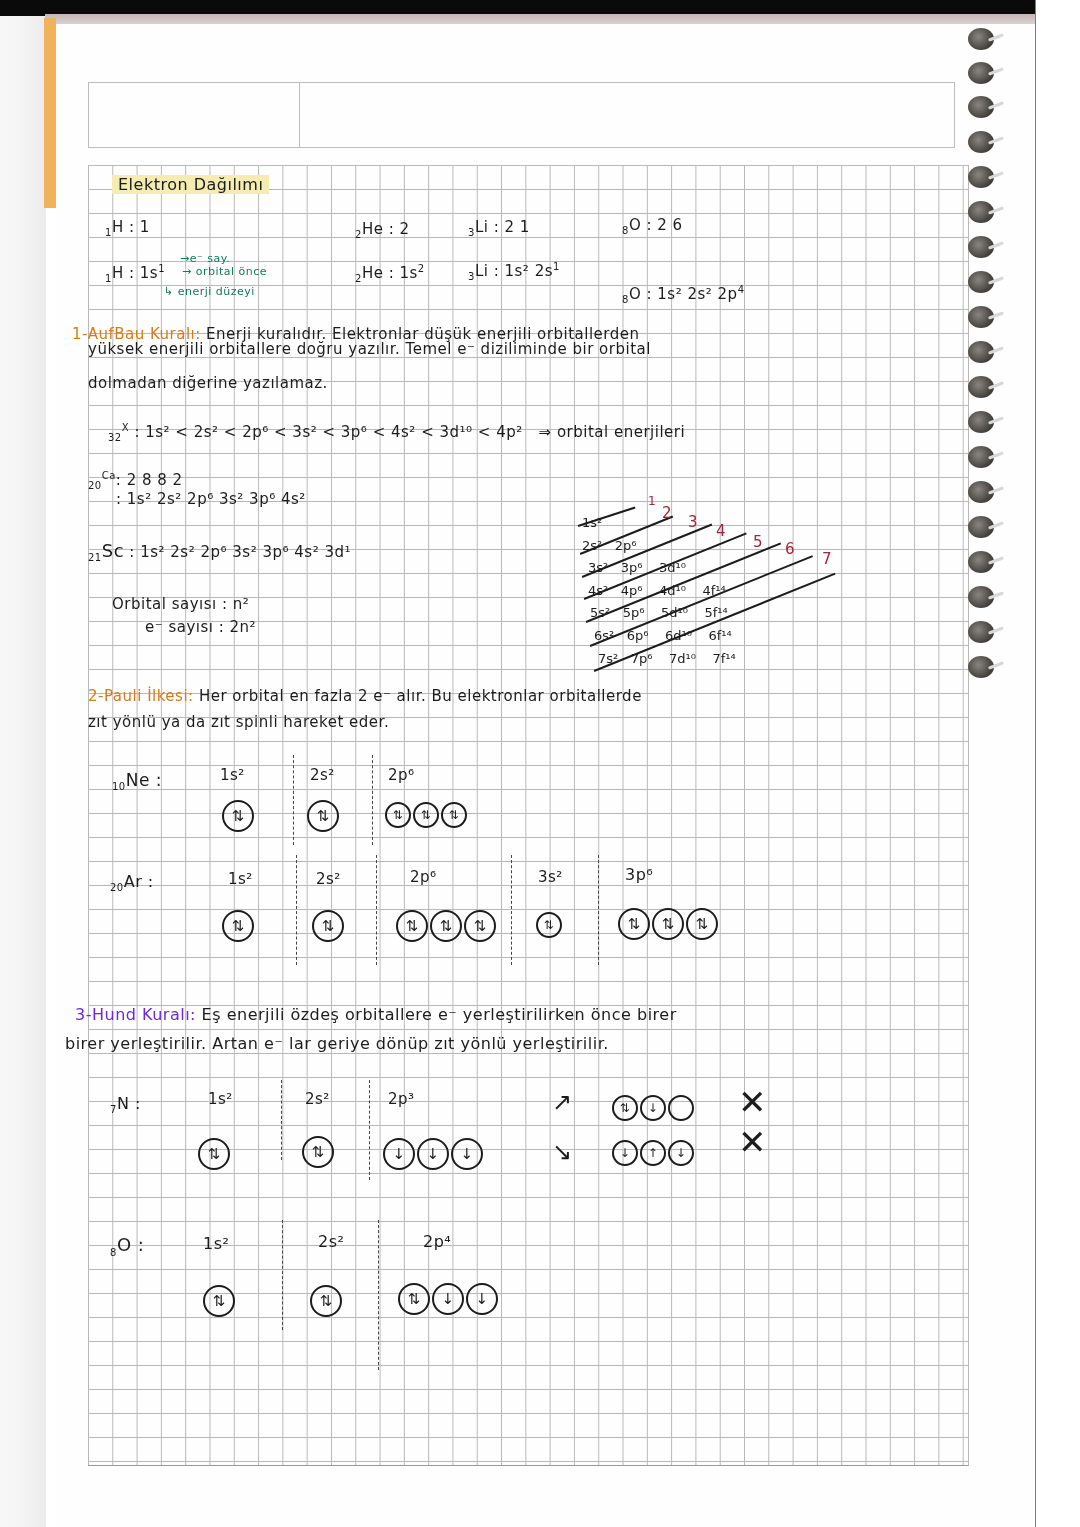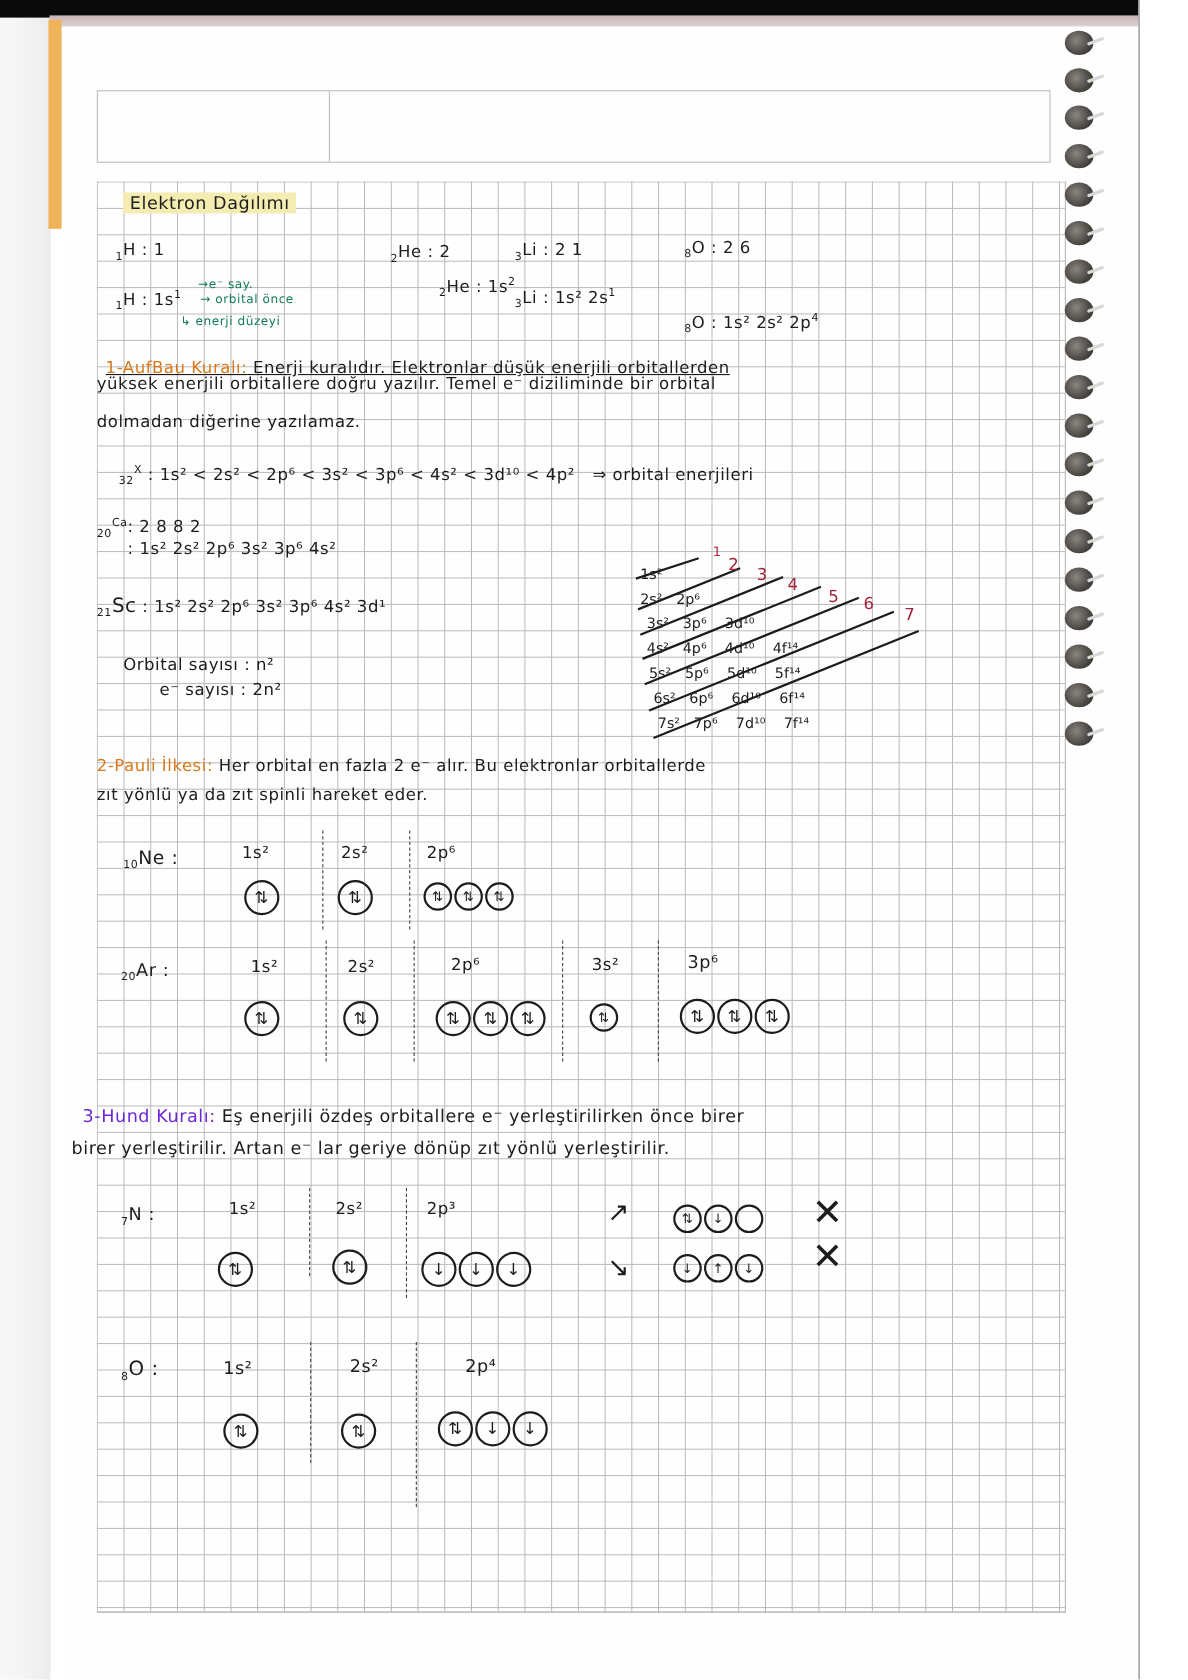--- a/index.html
+++ b/index.html
@@ -80,25 +80,25 @@
 
 <div class="hw" style="left:105px;top:218px;"><span class="sub">1</span><span>H</span> <span>: 1</span></div>
 <div class="hw" style="left:355px;top:220px;"><span class="sub">2</span><span>He</span> <span>: 2</span></div>
 <div class="hw" style="left:468px;top:218px;"><span class="sub">3</span><span>Li</span> <span>: 2 1</span></div>
 <div class="hw" style="left:622px;top:216px;"><span class="sub">8</span><span>O</span> <span>: 2 6</span></div>
 
 <div class="hw" style="left:105px;top:263px;"><span class="sub">1</span><span>H</span> <span>: 1s</span><span class="sup">1</span></div>
 <div class="hw green" style="left:180px;top:252px;">→e⁻ say.</div>
 <div class="hw green" style="left:182px;top:265px;">→ orbital önce</div>
 <div class="hw green" style="left:164px;top:285px;">↳ enerji düzeyi</div>
-<div class="hw" style="left:355px;top:251px;padding-left:44px;"><span class="sub">2</span><span>He</span> <span>: 1s</span><span class="sup">2</span></div>
+<div class="hw" style="left:355px;top:263px;"><span class="sub">2</span><span>He</span> <span>: 1s</span><span class="sup">2</span></div>
 <div class="hw" style="left:468px;top:261px;"><span class="sub">3</span><span>Li</span> <span>: 1s² 2s</span><span class="sup">1</span></div>
 <div class="hw" style="left:622px;top:260px;margin-top:24px;"><span class="sub">8</span><span>O</span> <span>: 1s² 2s² 2p</span><span class="sup">4</span></div>
 
-<div class="hw" style="left:96px;top:325px;text-decoration:underline;">
+<div class="hw" style="left:72px;top:325px;">
   <span class="orange">1-AufBau Kuralı:</span>
   <span>Enerji kuralıdır. Elektronlar düşük enerjili orbitallerden</span>
 </div>
 <div class="hw" style="left:88px;top:340px;">yüksek enerjili orbitallere doğru yazılır. Temel e⁻ dizilimindе bir orbital</div>
 <div class="hw" style="left:88px;top:374px;">dolmadan diğerine yazılamaz.</div>
 
 <div class="hw" style="left:108px;top:422px;">
   <span class="sub">32</span><span class="sup">X</span>
   <span>: 1s² &lt; 2s² &lt; 2p⁶ &lt; 3s² &lt; 3p⁶ &lt; 4s² &lt; 3d¹⁰ &lt; 4p²</span>
   &nbsp;&nbsp;<span>⇒ orbital enerjileri</span>

